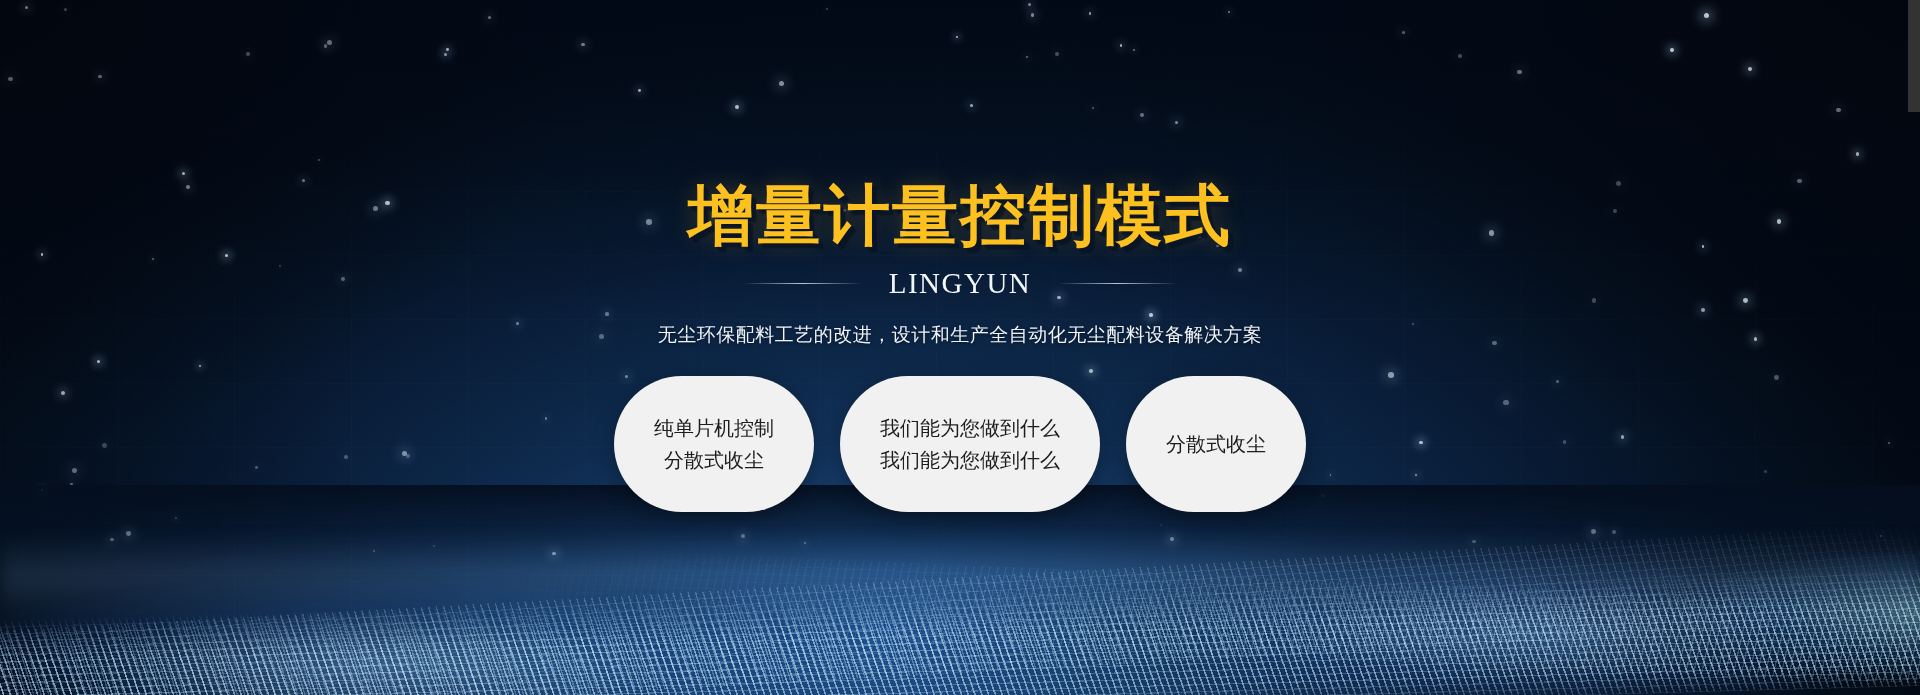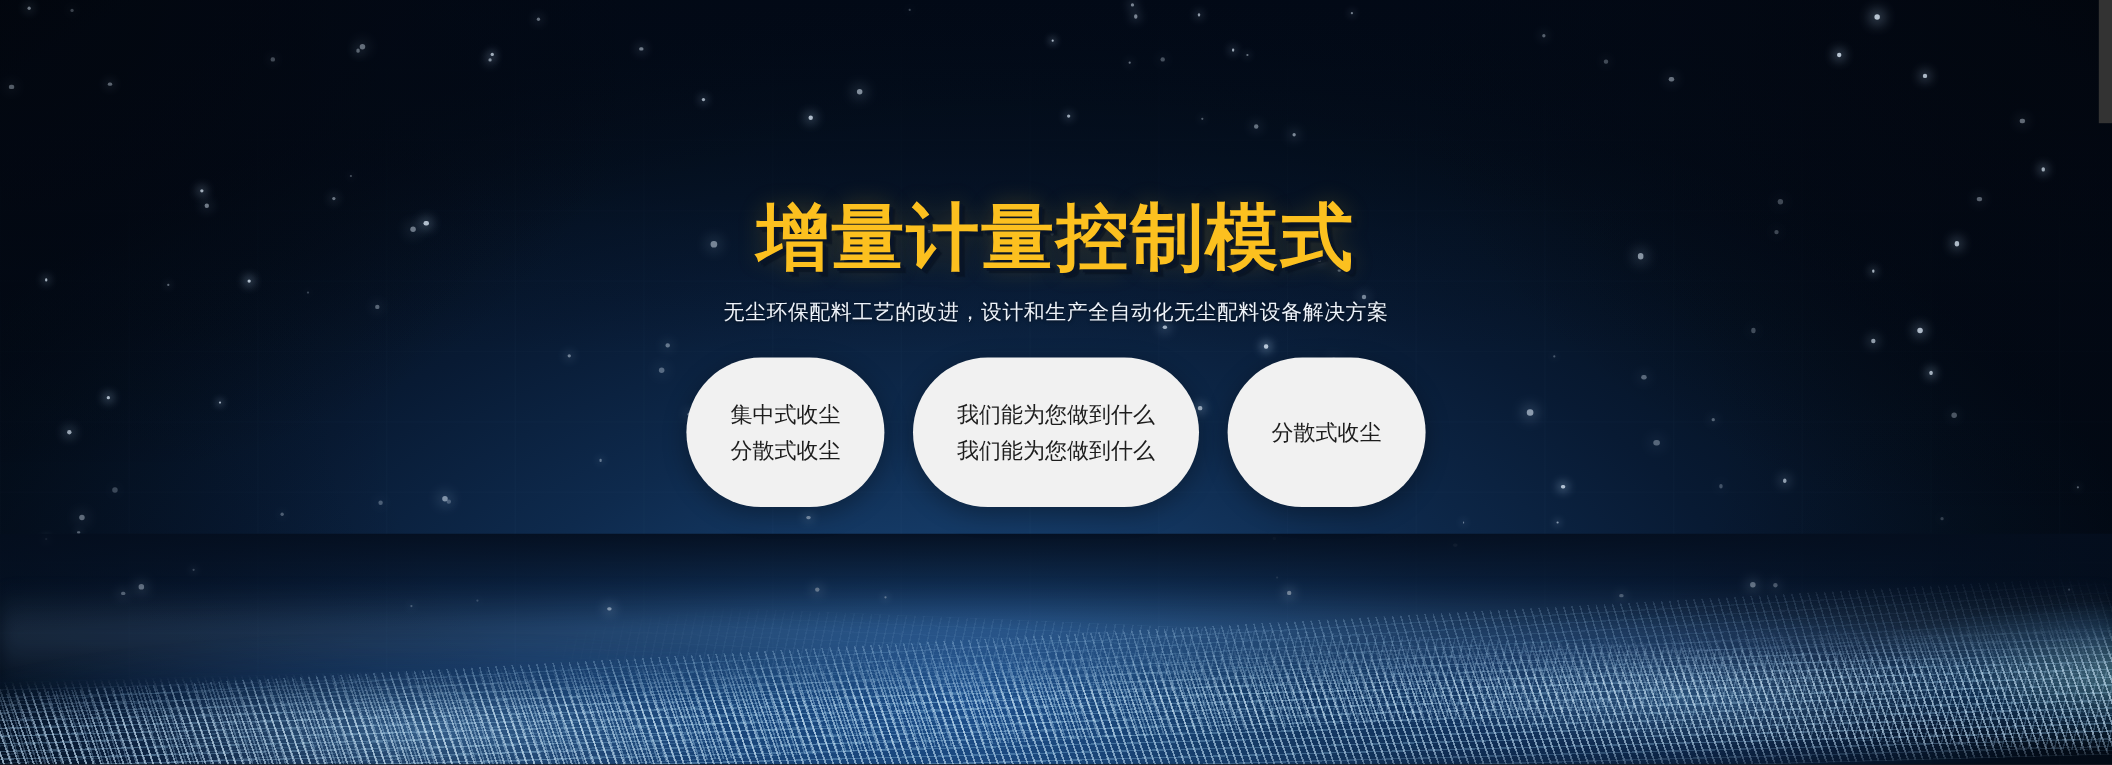--- a/index.html
+++ b/index.html
@@ -323,27 +323,32 @@
     <div class="wave-band wb3"></div>
     <div class="wave-band wb2"></div>
     <div class="wave-band wb1"></div>
     <div class="wave-haze"></div>
   </div>
 
   <div class="content">
 
     <div class="headline">增量计量控制模式</div>
 
+    <div class="sub-en-row">
+      <span class="rule"></span>
+      <span class="sub-en">LINGYUN</span>
+      <span class="rule"></span>
+    </div>
 
     <div class="desc">无尘环保配料工艺的改进，设计和生产全自动化无尘配料设备解决方案</div>
 
     <div class="cards">
 
       <div class="card">
-        <span class="card-line">集中式收尘</span>
+        <span class="card-line">纯单片机控制</span>
         <span class="card-line">分散式收尘</span>
       </div>
 
       <div class="card">
         <span class="card-line">我们能为您做到什么</span>
         <span class="card-line">我们能为您做到什么</span>
       </div>
 
       <div class="card">
         <span class="card-line">分散式收尘</span>

